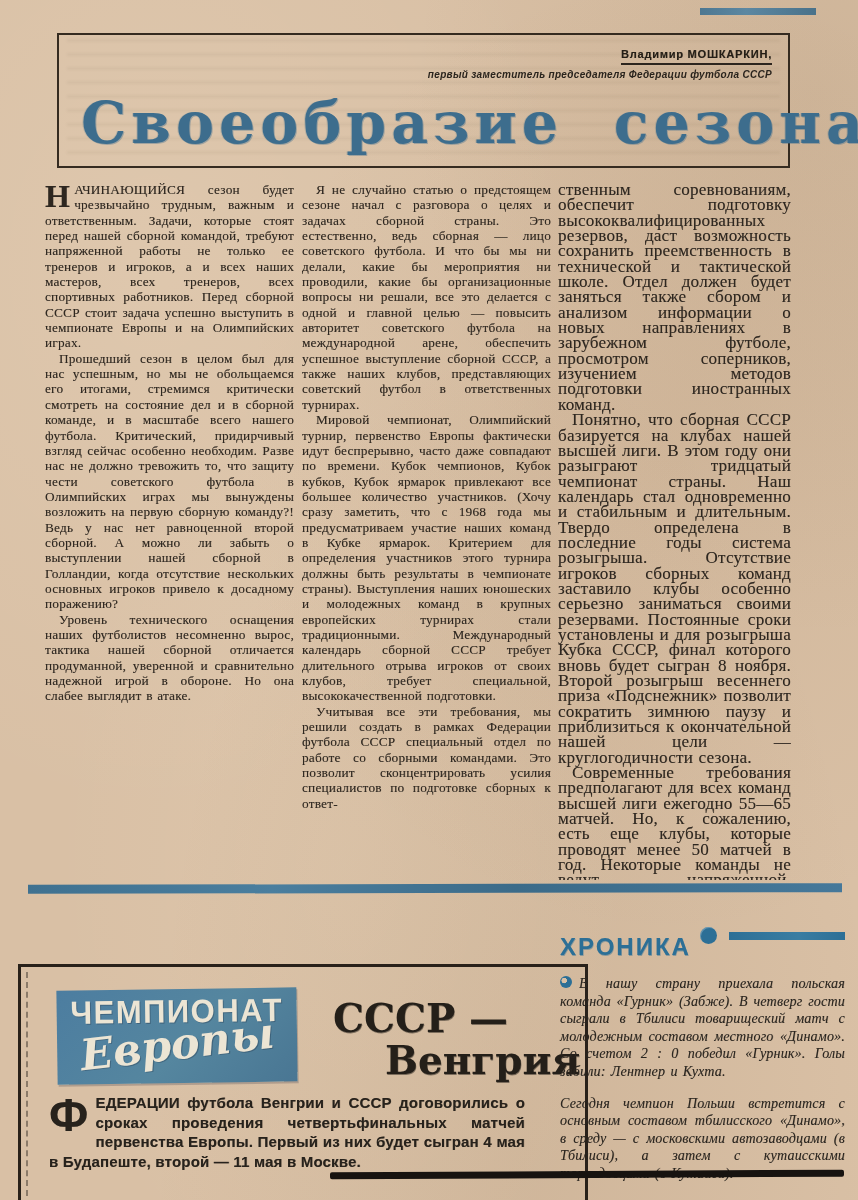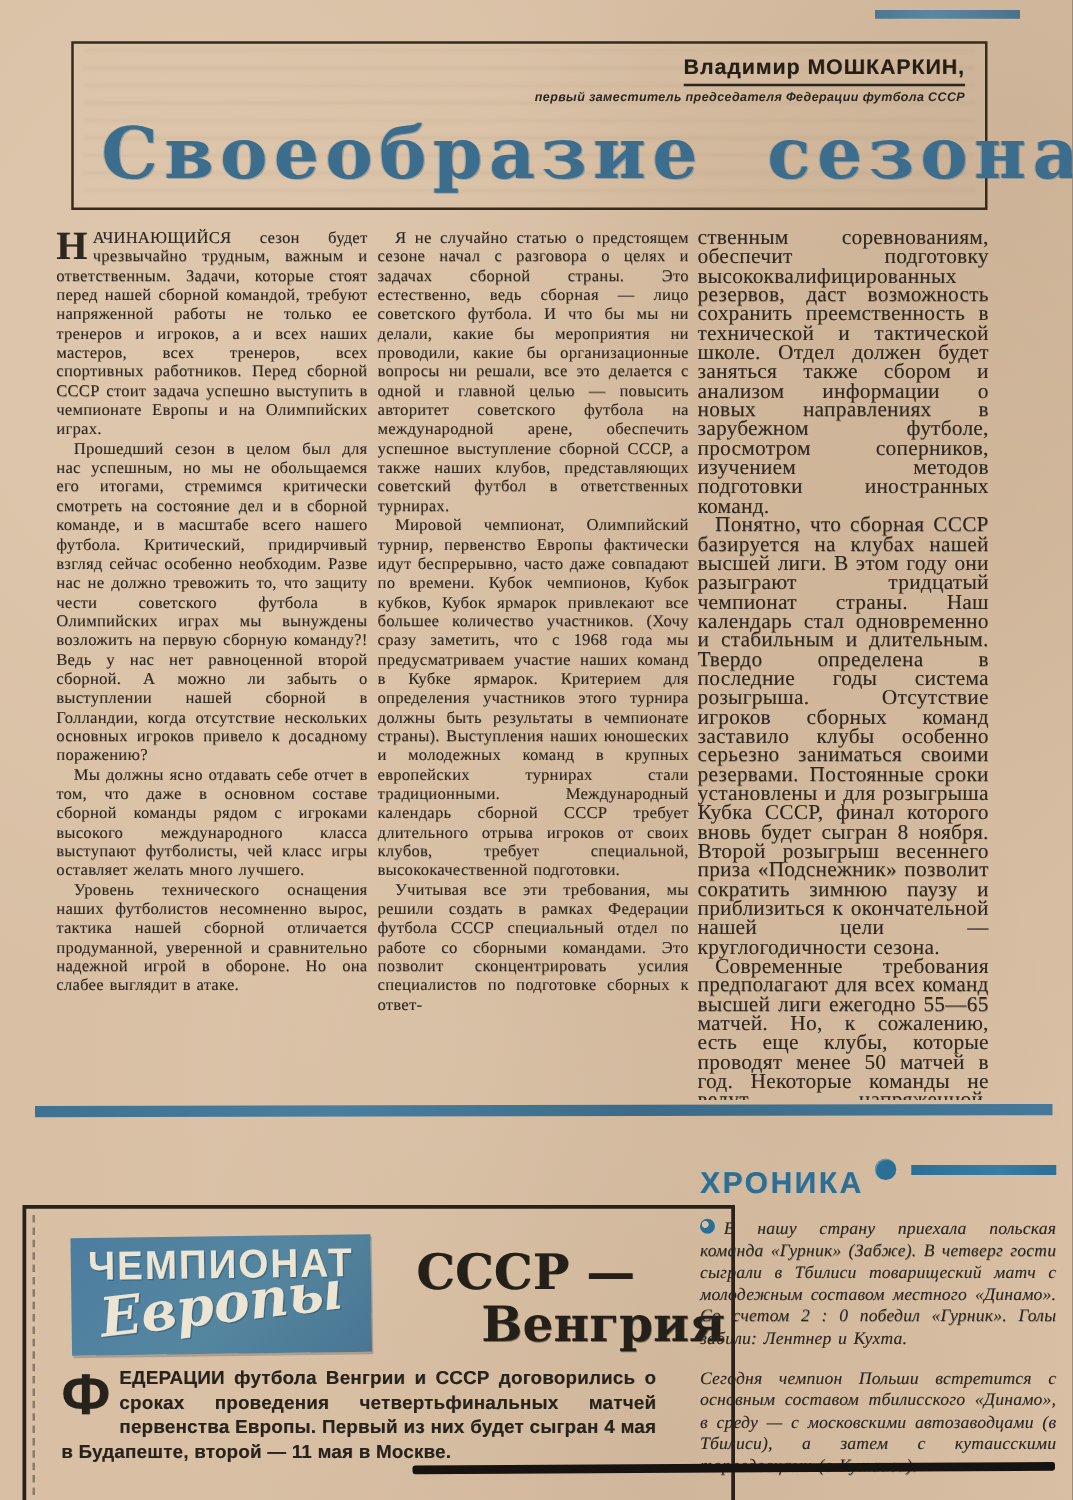--- a/index.html
+++ b/index.html
@@ -21,21 +21,21 @@
   .top-bar { position:absolute; left:700px; top:8px; width:116px; height:7px;
     background:linear-gradient(90deg,#3e7090,#4f82a2 40%,#3a6a88); opacity:.9; }
 
   
   .masthead { position:absolute; left:57px; top:33px; width:729px; height:131px;
     border:2px solid #352b20; }
   .masthead::before { content:""; position:absolute; inset:4px 8px; pointer-events:none;
     background:repeating-linear-gradient(180deg, rgba(92,72,52,.055) 0 3px, transparent 3px 14px);
     filter:blur(1.2px); }
   .author-wrap { text-align:right; margin:9px 16px 0 0; font-family:"Liberation Sans", sans-serif; position:relative; }
-  .author { display:inline-block; font-weight:bold; font-size:17px; letter-spacing:.8px;
+  .author { display:inline-block; font-weight:bold; font-size:11px; letter-spacing:.8px;
     border-bottom:2px solid #2c251e; padding-bottom:3px; color:#241e16;
     text-shadow:.4px .4px 0 rgba(36,30,22,.45); }
   .author-role { font-size:10px; font-style:italic; font-weight:bold; margin-top:4px;
     letter-spacing:.3px; color:#2a241d; }
   .title { position:absolute; left:22px; top:54px; margin:0; white-space:nowrap;
     font-family:"DejaVu Serif", serif; font-weight:bold; font-size:57px;
     color:#3d6d8d; letter-spacing:5px; word-spacing:26px;
     text-shadow:1px 1px 0 rgba(61,109,141,.38), -1px 0 0 rgba(61,109,141,.22); }
 
   
@@ -119,21 +119,20 @@
     <div class="author-wrap">
       <div class="author">Владимир МОШКАРКИН,</div>
       <div class="author-role">первый заместитель председателя Федерации футбола СССР</div>
     </div>
     <h1 class="title">Своеобразие сезона</h1>
   </header>
 
   <div class="col col-1">
     <p class="lead"><span class="dropcap">Н</span><span>АЧИНАЮЩИЙСЯ сезон будет чрезвычайно трудным, важным и ответственным. Задачи, которые стоят перед нашей сборной командой, требуют напряженной работы не только ее тренеров и игроков, а и всех наших мастеров, всех тренеров, всех спортивных работников. Перед сборной СССР стоит задача успешно выступить в чемпионате Европы и на Олимпийских играх.</span></p>
     <p>Прошедший сезон в целом был для нас успешным, но мы не обольщаемся его итогами, стремимся критически смотреть на состояние дел и в сборной команде, и в масштабе всего нашего футбола. Критический, придирчивый взгляд сейчас особенно необходим. Разве нас не должно тревожить то, что защиту чести советского футбола в Олимпийских играх мы вынуждены возложить на первую сборную команду?! Ведь у нас нет равноценной второй сборной. А можно ли забыть о выступлении нашей сборной в Голландии, когда отсутствие нескольких основных игроков привело к досадному поражению?</p>
-    <p>Мы должны ясно отдавать себе отчет в том, что даже в основном составе сборной команды рядом с игроками высокого международного класса выступают футболисты, чей класс игры оставляет желать много лучшего.</p>
     <p>Уровень технического оснащения наших футболистов несомненно вырос, тактика нашей сборной отличается продуманной, уверенной и сравнительно надежной игрой в обороне. Но она слабее выглядит в атаке.</p>
   </div>
 
   <div class="col col-2">
     <p>Я не случайно статью о предстоящем сезоне начал с разговора о целях и задачах сборной страны. Это естественно, ведь сборная — лицо советского футбола. И что бы мы ни делали, какие бы мероприятия ни проводили, какие бы организационные вопросы ни решали, все это делается с одной и главной целью — повысить авторитет советского футбола на международной арене, обеспечить успешное выступление сборной СССР, а также наших клубов, представляющих советский футбол в ответственных турнирах.</p>
     <p>Мировой чемпионат, Олимпийский турнир, первенство Европы фактически идут беспрерывно, часто даже совпадают по времени. Кубок чемпионов, Кубок кубков, Кубок ярмарок привлекают все большее количество участников. (Хочу сразу заметить, что с 1968 года мы предусматриваем участие наших команд в Кубке ярмарок. Критерием для определения участников этого турнира должны быть результаты в чемпионате страны). Выступления наших юношеских и молодежных команд в крупных европейских турнирах стали традиционными. Международный календарь сборной СССР требует длительного отрыва игроков от своих клубов, требует специальной, высококачественной подготовки.</p>
     <p>Учитывая все эти требования, мы решили создать в рамках Федерации футбола СССР специальный отдел по работе со сборными командами. Это позволит сконцентрировать усилия специалистов по подготовке сборных к ответ-</p>
   </div>
 
   <div class="col col-3">

